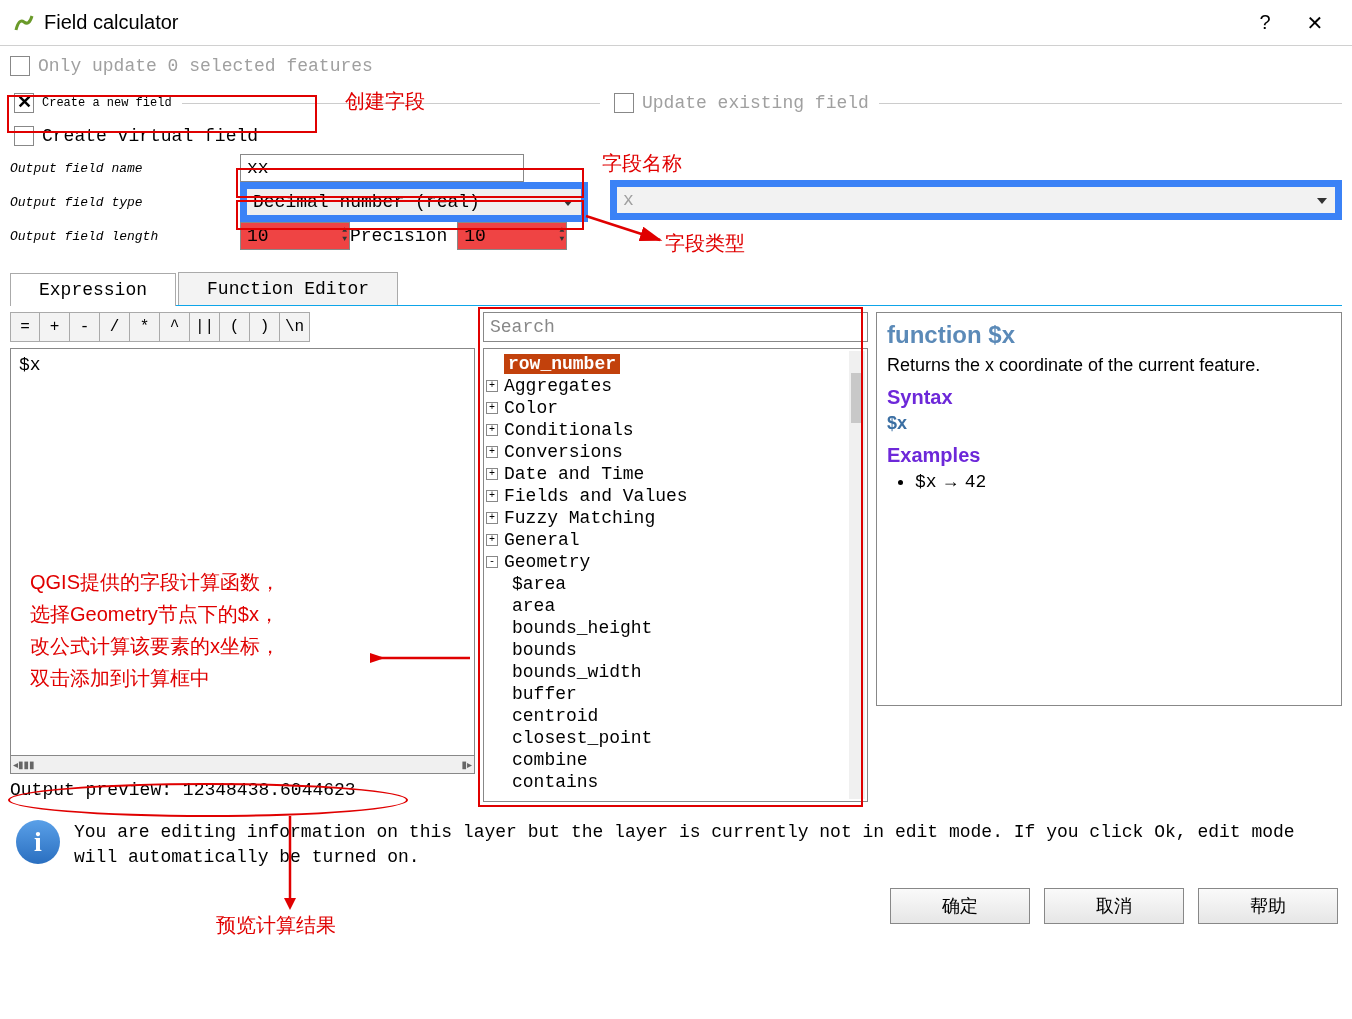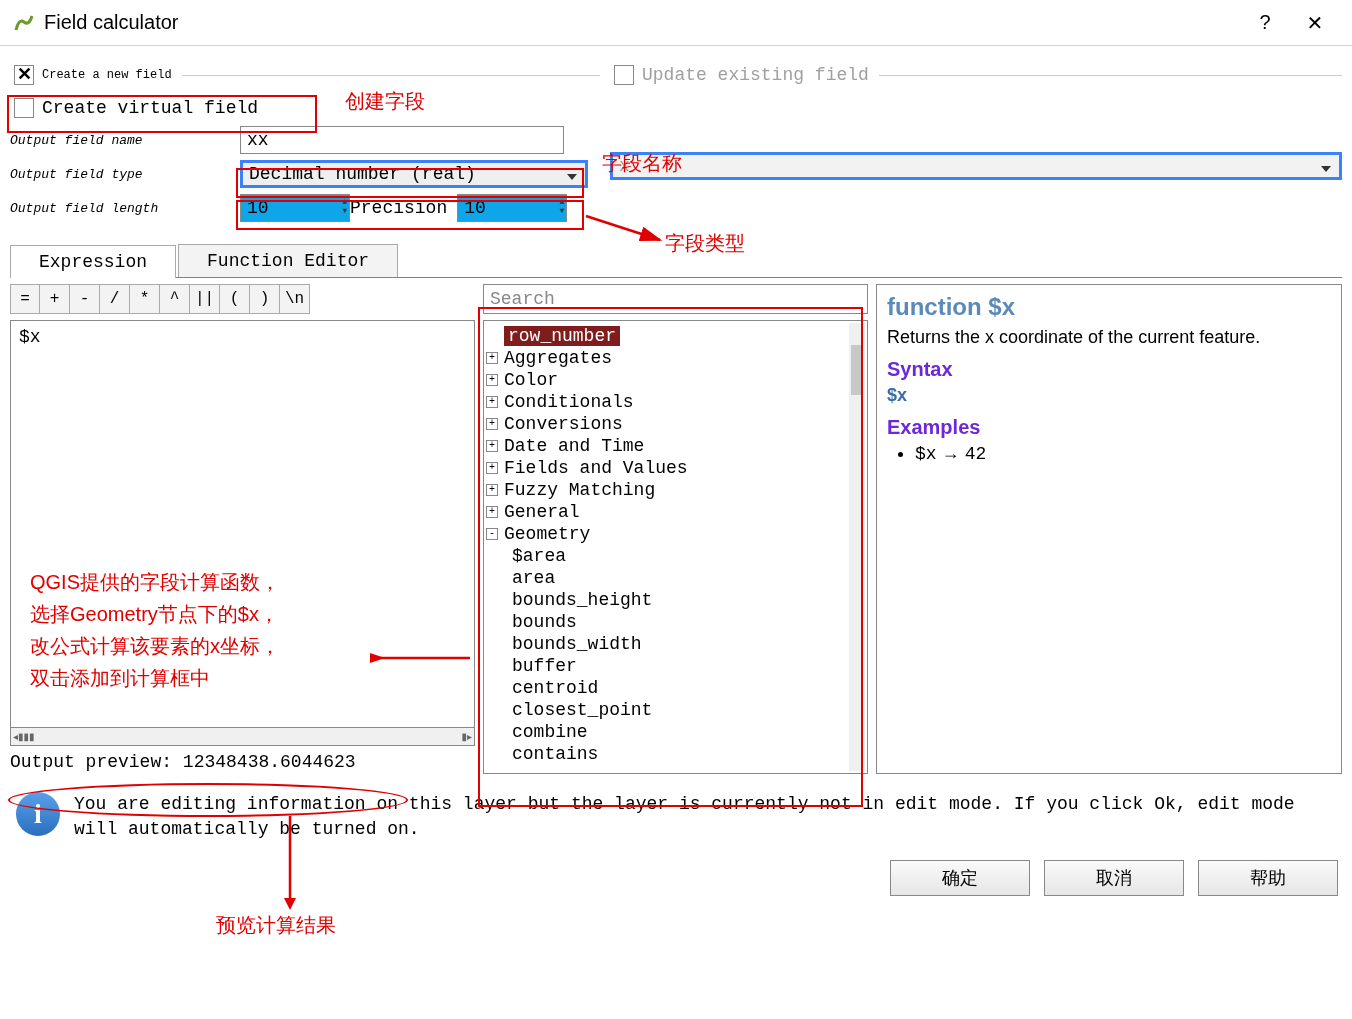--- a/index.html
+++ b/index.html
@@ -21,23 +21,23 @@
 .groups-row{display:flex;align-items:flex-start;gap:10px;margin-top:8px;}
 .group-left{flex:0 0 590px;}
 .group-right{flex:1;}
 .group-title{height:30px;display:flex;align-items:center;position:relative;}
 .group-line{flex:1;height:1px;background:#ccc;margin-left:10px;}
 .group-title .chk{margin-left:4px;}
 
 .form-row{display:flex;align-items:center;height:32px;margin-top:2px;}
 .form-row .lbl{width:230px;font-size:13px;font-style:italic;}
 .txt-input{height:28px;border:1px solid #888;padding:0 6px;font-size:18px;background:#fff;}
-.select{height:28px;border:3px solid #3b82f6;background:#efefef;display:flex;align-items:center;padding:0 6px;font-size:18px;position:relative;}
+.select{height:40px;border:7px solid #3b82f6;background:#efefef;display:flex;align-items:center;padding:0 6px;font-size:18px;position:relative;}
 .select::after{content:"";position:absolute;right:8px;top:11px;border-left:5px solid transparent;border-right:5px solid transparent;border-top:6px solid #333;}
-.spinner{height:28px;border:1px solid #888;background:#0ea5e9;display:flex;align-items:center;padding:0 16px 0 6px;position:relative;font-size:18px;}
+.spinner{height:28px;border:1px solid #888;background:#ef4444;display:flex;align-items:center;padding:0 16px 0 6px;position:relative;font-size:18px;}
 .spinner .arrows{position:absolute;right:2px;top:2px;display:flex;flex-direction:column;gap:0;}
 .spinner .arrows span{font-size:8px;line-height:9px;color:#333;}
 
 .tabs{display:flex;margin-top:20px;border-bottom:1px solid #0ea5e9;}
 .tab{padding:6px 28px;border:1px solid #aaa;border-bottom:none;background:#f3f3f3;font-size:18px;margin-right:2px;}
 .tab.active{background:#fff;position:relative;top:1px;}
 
 .editor-row{display:flex;gap:8px;margin-top:6px;}
 .col-left{flex:0 0 465px;display:flex;flex-direction:column;}
 .col-mid{flex:0 0 385px;display:flex;flex-direction:column;}
@@ -50,25 +50,25 @@
 .code-area{border:1px solid #888;height:408px;padding:6px 8px;font-size:18px;background:#fff;overflow:auto;position:relative;}
 .hscroll{height:18px;border:1px solid #888;border-top:none;background:#f0f0f0;display:flex;align-items:center;justify-content:space-between;padding:0 2px;font-size:10px;color:#666;}
 .preview{margin-top:6px;font-size:18px;}
 
 .search-box{height:30px;border:1px solid #888;padding:0 6px;font-size:18px;color:#888;display:flex;align-items:center;background:#fff;}
 .tree{border:1px solid #888;height:454px;margin-top:6px;overflow:auto;background:#fff;font-size:18px;padding:4px 2px;position:relative;}
 .tree .row{display:flex;align-items:center;height:22px;white-space:nowrap;}
 .tree .exp{width:12px;height:12px;border:1px solid #888;font-size:10px;line-height:10px;text-align:center;margin-right:6px;display:inline-block;}
 .tree .noexp{width:12px;margin-right:6px;display:inline-block;}
 .tree .indent1{padding-left:26px;}
-.tree .sel{background:#7f1d1d;color:#fff;display:inline-block;padding:0 4px;}
+.tree .sel{background:#c2410c;color:#fff;display:inline-block;padding:0 4px;font-weight:bold;}
 .tree .vbar{position:absolute;right:2px;top:2px;bottom:2px;width:16px;background:#f0f0f0;}
 .tree .vbar .thumb{position:absolute;left:2px;right:2px;top:22px;height:50px;background:#c8c8c8;}
 
-.help{border:1px solid #888;height:490px;padding:8px 10px;overflow:auto;background:#fff;}
+.help{border:1px solid #888;height:394px;padding:8px 10px;overflow:auto;background:#fff;}
 .help h2{color:#5b8ab8;font-size:24px;font-weight:bold;margin-bottom:6px;}
 .help .sub{color:#6d28d9;font-size:20px;font-weight:bold;margin:10px 0 4px;}
 .help .syn{color:#3b6fa3;font-weight:bold;}
 .help ul{margin-left:28px;margin-top:4px;}
 
 .info-row{display:flex;align-items:flex-start;gap:14px;margin-top:18px;padding:0 6px;}
 .info-icon{width:44px;height:44px;border-radius:50%;background:linear-gradient(#5aa0e8,#2a6fc0);display:flex;align-items:center;justify-content:center;color:#fff;font-size:28px;font-weight:bold;font-family:Georgia,serif;flex-shrink:0;}
 .info-text{font-size:18px;line-height:1.4;flex:1;}
 
 .btn-row{display:flex;justify-content:flex-end;gap:14px;padding:10px 14px;margin-top:8px;}
@@ -89,35 +89,39 @@
         <path d="M3 18 Q6 6 11 10 Q16 14 19 4" stroke="#6a9a2a" stroke-width="3" fill="none"></path>
       </svg>
   </span>
   <span class="title">Field calculator</span>
   <div class="btn">?</div>
   <div class="btn">✕</div>
 </div>
 
 <div class="content">
 
+  <div class="chk-row">
+    <span class="chk"></span>
+    <span class="mono disabled-text" style="font-size:18px">Only update 0 selected features</span>
+  </div>
 
   <div class="groups-row">
     <div class="group-left">
       <div class="group-title">
         <span class="chk checked"></span>
         <span class="mono" style="font-size:12px">Create a new field</span>
         <span class="group-line"></span>
       </div>
       <div class="chk-row" style="margin-top:4px">
         <span class="chk" style="margin-left:4px"></span>
         <span class="mono" style="font-size:18px">Create virtual field</span>
       </div>
       <div class="form-row">
         <span class="lbl mono">Output field name</span>
-        <input class="txt-input mono" style="width: 324px;" value="xx">
+        <input class="txt-input mono" style="width: 284px;" value="xx">
       </div>
       <div class="form-row">
         <span class="lbl mono">Output field type</span>
         <div class="select mono" style="width:348px">
             <span>Decimal number (real)</span>
           </div>
       </div>
       <div class="form-row">
         <span class="lbl mono" style="width:230px">Output field length</span>
         <div class="spinner mono" style="width:110px">

